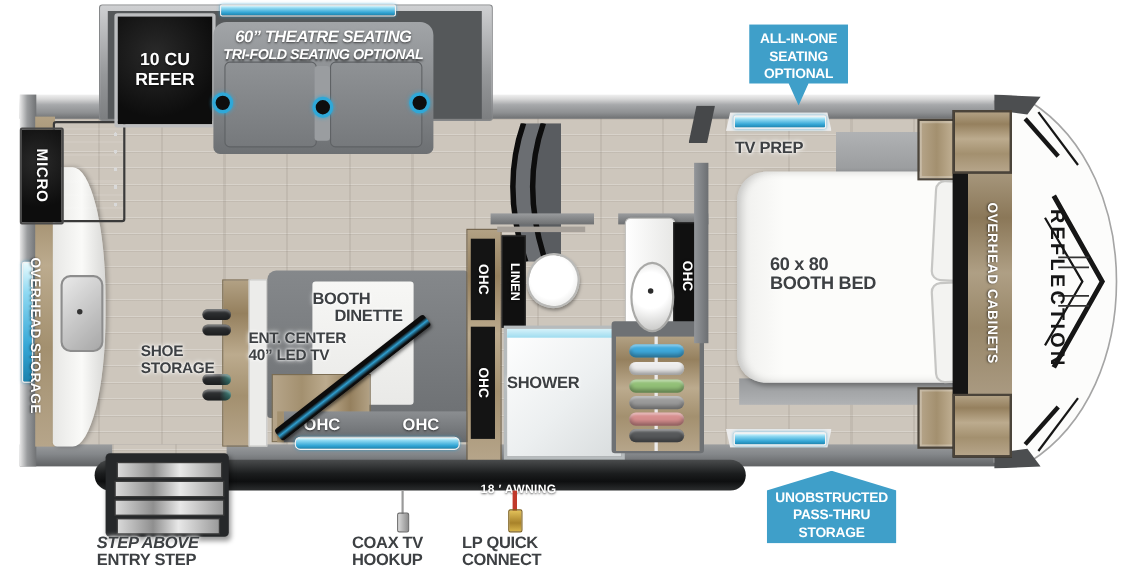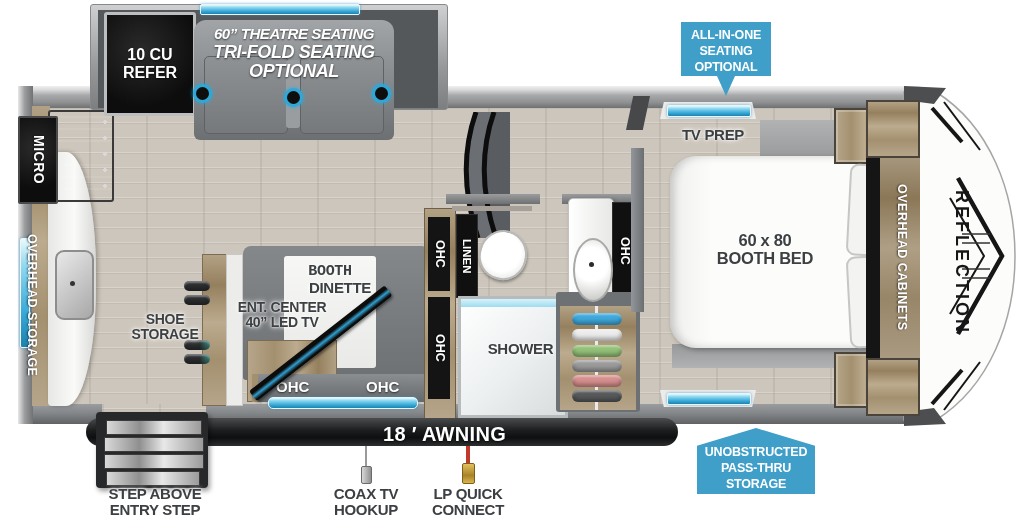--- a/index.html
+++ b/index.html
@@ -14,21 +14,21 @@
                           repeating-linear-gradient(0deg,rgba(255,255,255,.22) 0 1px,transparent 1px 15px),
                           repeating-linear-gradient(0deg,transparent 0 14px,rgba(120,110,100,.12) 14px 15px);}
   .wood{background:linear-gradient(90deg,#b6a58a 0%,#a3906f 30%,#bcab8e 55%,#95805e 80%,#b2a184 100%);}
   .woodv{background:linear-gradient(0deg,#b6a58a 0%,#a3906f 30%,#bcab8e 55%,#95805e 80%,#b2a184 100%);}
   .darkbox{background:radial-gradient(circle at 40% 35%,#2a2a2a 0%,#0d0d0d 70%);}
   .window{background:linear-gradient(180deg,#e8fafd 0%,#8fd9f2 25%,#35a7d6 70%,#1c82ad 100%);
           border:1px solid #f2f2f2;border-radius:2px;box-shadow:0 0 3px rgba(40,150,200,.8);}
   .blue-callout{background:#3f9fc9;display:flex;flex-direction:column;align-items:center;
                 color:#fff;font-weight:700;font-size:12.5px;line-height:1.28;text-align:center;letter-spacing:-.2px;}
   
-  .lbl{color:#3d4043;font-weight:700;letter-spacing:-.3px;text-align:center;line-height:1.08;
+  .lbl{color:#3d4043;font-weight:700;letter-spacing:-.3px;line-height:1.08;
        text-shadow:0 0 2px #fff,0 0 4px rgba(255,255,255,.85),0 0 6px rgba(255,255,255,.6);}
   .wlbl{color:#ffffff;font-weight:700;text-align:center;line-height:1.1;
         text-shadow:0 1px 2px rgba(0,0,0,.65);}
   .vert{writing-mode:vertical-rl;text-orientation:mixed;display:flex;align-items:center;justify-content:center;}
   .seat{background:linear-gradient(180deg,#a2a5a8 0%,#84878a 55%,#6d7073 100%);border-radius:6px;}
   .cup{width:13px;height:13px;border-radius:50%;background:#0e0e0e;border:3px solid #2fa8d8;box-shadow:0 0 4px #2fa8d8;}
   .tread{background:linear-gradient(90deg,#d9d9d9 0%,#8f8f8f 35%,#e8e8e8 60%,#9b9b9b 100%);border:1px solid #3a3a3a;}
   .shoe{border-radius:7px;box-shadow:inset 0 -3px 4px rgba(0,0,0,.35), inset 0 2px 2px rgba(255,255,255,.4);}
   .pillow{background:#f3f3f1;border:2px solid #c6c6c4;border-radius:9px;}
   .nstand{border:2px solid #4b443a;box-shadow:inset 0 0 0 2px rgba(255,255,255,.25);}
@@ -56,21 +56,21 @@
 
   <div class="abs seat" style="left:194px;top:20px;width:200px;height:120px;border-radius:12px 12px 6px 6px;z-index:6;">
     <div class="abs" style="left:10px;top:36px;width:82px;height:76px;background:linear-gradient(180deg,#8f9295,#76797c);border-radius:5px;border:1px solid #5f6265;"></div>
     <div class="abs" style="left:106px;top:36px;width:82px;height:76px;background:linear-gradient(180deg,#8f9295,#76797c);border-radius:5px;border:1px solid #5f6265;"></div>
     <div class="abs" style="left:92px;top:40px;width:14px;height:68px;background:#9a9da0;border-radius:3px;"></div>
     <div class="abs cup" style="left:-1px;top:64px;"></div>
     <div class="abs cup" style="left:90px;top:68px;"></div>
     <div class="abs cup" style="left:178px;top:64px;"></div>
     <div class="abs" style="left:0;top:6px;width:200px;text-align:center;font-style:italic;">
       <span class="wlbl" style="display:block;font-size:15px;letter-spacing:-.4px;">60” THEATRE SEATING</span>
-      <span class="wlbl" style="display:block;font-size:18px;letter-spacing:-.4px;">TRI-FOLD SEATING OPTIONAL</span>
+      <span class="wlbl" style="display:block;font-size:13px;letter-spacing:-.4px;">TRI-FOLD SEATING OPTIONAL</span>
     </div>
   </div>
 
   <div class="abs woodv" style="left:32px;top:106px;width:18px;height:300px;z-index:3;"></div>
   <div class="abs" style="left:48px;top:152px;width:48px;height:254px;background:linear-gradient(90deg,#e7e7e5,#fafaf8 55%,#d8d8d6);border-radius:4px 30px 30px 4px / 4px 120px 120px 4px;box-shadow:2px 0 4px rgba(0,0,0,.25);z-index:3;"></div>
   <div class="abs" style="left:55px;top:250px;width:35px;height:66px;background:linear-gradient(135deg,#e9e9e9,#a8a8a8);border:2px solid #8d8d8d;border-radius:9px;z-index:4;"></div>
   <div class="abs" style="left:70px;top:281px;width:5px;height:5px;border-radius:50%;background:#333;z-index:5;"></div>
   <div class="abs" style="left:48px;top:110px;width:62px;height:88px;background:linear-gradient(180deg,#1c1c1c,#050505);border:2px solid #3a3a3a;border-radius:3px;z-index:4;background-image:repeating-linear-gradient(0deg,transparent 0 10px,rgba(255,255,255,.08) 10px 12px);"></div>
   <div class="abs" style="left:102px;top:116px;width:7px;height:76px;z-index:5;background-image:radial-gradient(circle 3px at 3px 6px,#d9d9d9 55%,transparent 60%),radial-gradient(circle 3px at 3px 22px,#d9d9d9 55%,transparent 60%),radial-gradient(circle 3px at 3px 38px,#d9d9d9 55%,transparent 60%),radial-gradient(circle 3px at 3px 54px,#d9d9d9 55%,transparent 60%),radial-gradient(circle 3px at 3px 70px,#d9d9d9 55%,transparent 60%);"></div>
   <div class="abs darkbox" style="left:18px;top:116px;width:36px;height:84px;border:2px solid #4a4a4a;border-radius:2px;z-index:5;">
@@ -85,21 +85,21 @@
   <div class="abs shoe" style="left:184px;top:340px;width:26px;height:10px;background:linear-gradient(90deg,#2c2e30 60%,#3f8e85);z-index:4;"></div>
   <div class="abs shoe" style="left:184px;top:354px;width:26px;height:10px;background:linear-gradient(90deg,#2c2e30 60%,#3f8e85);z-index:4;"></div>
   <div class="abs" style="left:128px;top:312px;width:74px;z-index:6;">
     <span class="lbl" style="display:block;font-size:14px;">SHOE</span>
     <span class="lbl" style="display:block;font-size:14px;">STORAGE</span>
   </div>
 
   <div class="abs" style="left:243px;top:246px;width:182px;height:134px;background:linear-gradient(180deg,#85888b,#6e7174);border-radius:8px 3px 3px 3px;z-index:3;"></div>
   <div class="abs" style="left:284px;top:256px;width:92px;height:112px;background:linear-gradient(180deg,#f7f7f5,#e9e9e7);border-radius:3px;z-index:4;"></div>
   <div class="abs" style="left:284px;top:264px;width:92px;z-index:6;">
-    <span class="lbl" style="display:block;font-size:15px;font-family:Liberation Mono, monospace;">BOOTH</span>
+    <span class="lbl" style="display:block;font-size:15px;">BOOTH</span>
     <span class="lbl" style="display:block;font-size:15px;padding-left:20px;">DINETTE</span>
   </div>
   <div class="abs wood" style="left:247px;top:340px;width:88px;height:60px;border:1px solid #7c6d52;z-index:4;"></div>
   <div class="abs" style="left:252px;top:386px;width:172px;height:13px;background:linear-gradient(180deg,#0c0c0c 30%,#2f9fd0 55%,#0c0c0c 85%);border-radius:3px;transform:rotate(-38deg);transform-origin:6px 7px;box-shadow:0 2px 3px rgba(0,0,0,.5);z-index:5;"></div>
   <div class="abs" style="left:226px;top:300px;width:112px;z-index:6;">
     <span class="lbl" style="display:block;font-size:14px;">ENT. CENTER</span>
     <span class="lbl" style="display:block;font-size:14px;">40” LED TV</span>
   </div>
 
   <div class="abs" style="left:252px;top:374px;width:172px;height:28px;background:linear-gradient(180deg,#8b8e91,#66696c);border-left:6px solid #a3906f;border-right:6px solid #a3906f;z-index:4;">
@@ -197,31 +197,31 @@
     <span>SEATING</span>
     <span>OPTIONAL</span>
   </div>
   <div class="abs blue-callout" style="left:669px;top:428px;width:118px;height:66px;clip-path:polygon(50% 0,100% 27%,100% 100%,0 100%,0 27%);padding-top:16px;box-sizing:border-box;margin-left:28px;">
     <span>UNOBSTRUCTED</span>
     <span>PASS-THRU</span>
     <span>STORAGE</span>
   </div>
 
   <div class="abs" style="left:86px;top:418px;width:592px;height:28px;border-radius:14px;background:linear-gradient(180deg,#4a4c4d 0%,#1b1d1e 45%,#0e0f10 70%,#2c2e2f 100%);z-index:7;">
-    <span class="wlbl" style="position:absolute;right:172px;top:5px;font-size:20px;letter-spacing:.3px;">18 ′ AWNING</span>
+    <span class="wlbl" style="position:absolute;right:172px;top:21px;font-size:11px;letter-spacing:.3px;">18 ′ AWNING</span>
   </div>
 
   <div class="abs" style="left:96px;top:412px;width:112px;height:76px;background:#26282a;border-radius:4px;box-shadow:2px 3px 5px rgba(0,0,0,.4);z-index:8;">
     <div class="abs tread" style="left:10px;top:8px;width:94px;height:13px;"></div>
     <div class="abs tread" style="left:8px;top:25px;width:98px;height:13px;"></div>
     <div class="abs tread" style="left:8px;top:42px;width:98px;height:13px;"></div>
     <div class="abs tread" style="left:10px;top:59px;width:92px;height:13px;"></div>
   </div>
   <div class="abs" style="left:88px;top:486px;width:134px;z-index:9;">
-    <span class="lbl" style="display:block;font-size:15px;">STEP ABOVE</span>
+    <span class="lbl" style="display:block;font-size:15px;font-style:italic;">STEP ABOVE</span>
     <span class="lbl" style="display:block;font-size:15px;">ENTRY STEP</span>
   </div>
 
   <div class="abs" style="left:365px;top:446px;width:2px;height:22px;background:#9a9a9a;z-index:8;"></div>
   <div class="abs" style="left:361px;top:466px;width:9px;height:16px;background:linear-gradient(90deg,#d8d8d8,#8f8f8f);border:1px solid #6a6a6a;border-radius:2px;z-index:8;"></div>
   <div class="abs" style="left:320px;top:486px;width:92px;z-index:9;">
     <span class="lbl" style="display:block;font-size:15px;">COAX TV</span>
     <span class="lbl" style="display:block;font-size:15px;">HOOKUP</span>
   </div>
 

